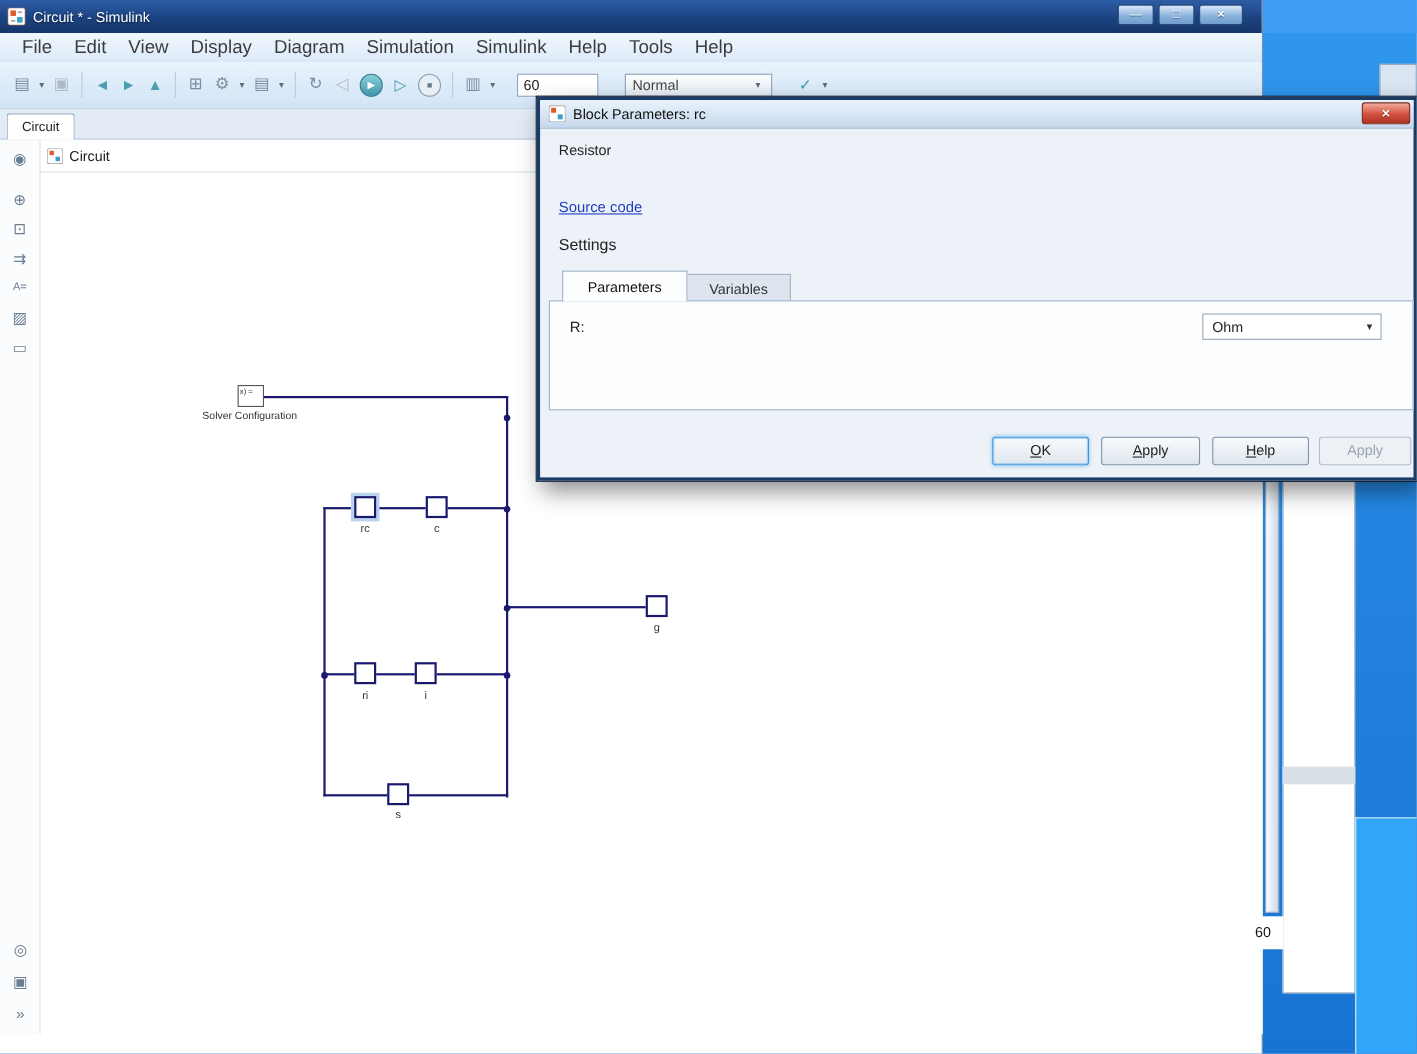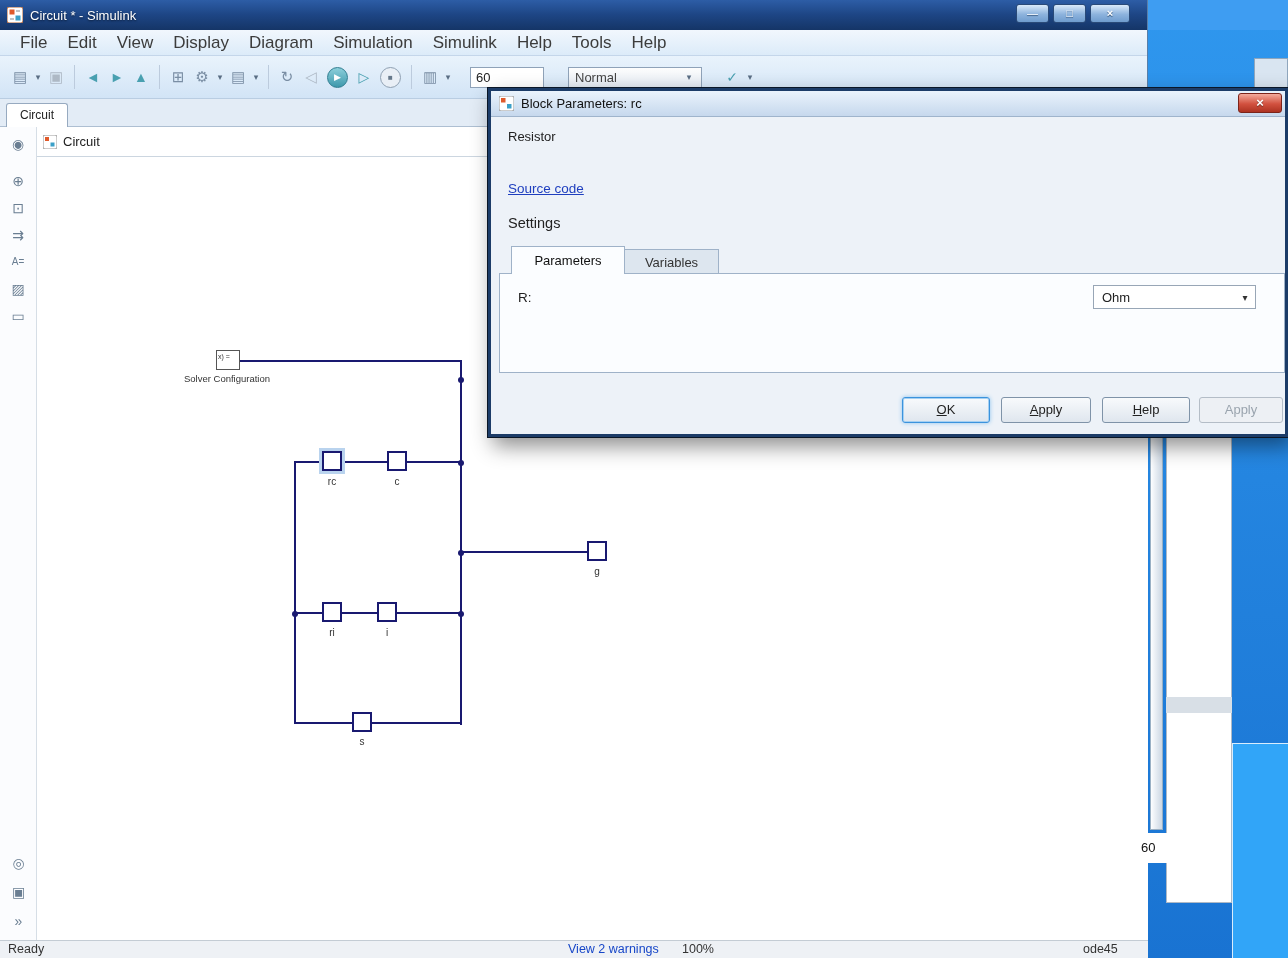--- a/index.html
+++ b/index.html
@@ -278,26 +278,20 @@
     <div class="blk b-s"></div>
 
     <div class="blk-label l-rc">rc</div>
     <div class="blk-label l-c">c</div>
     <div class="blk-label l-g">g</div>
     <div class="blk-label l-ri">ri</div>
     <div class="blk-label l-i">i</div>
     <div class="blk-label l-s">s</div>
   </div>
 
-  <div class="statusbar">
-    <span class="sb-ready">Ready</span>
-    <span class="sb-warn">View 2 warnings</span>
-    <span class="sb-zoom">100%</span>
-    <span class="sb-solver">ode45</span>
-  </div>
 
 </div>
 
 <div id="dialog">
   <div class="dlg-title">
     <svg class="mini-icon" width="15" height="15">
       <rect width="15" height="15" rx="2" fill="#fff" stroke="#999"></rect>
       <rect x="2" y="2" width="4.5" height="4.5" fill="#e05a2b"></rect>
       <rect x="8" y="8" width="4.5" height="4.5" fill="#3aa0c8"></rect>
     </svg>

